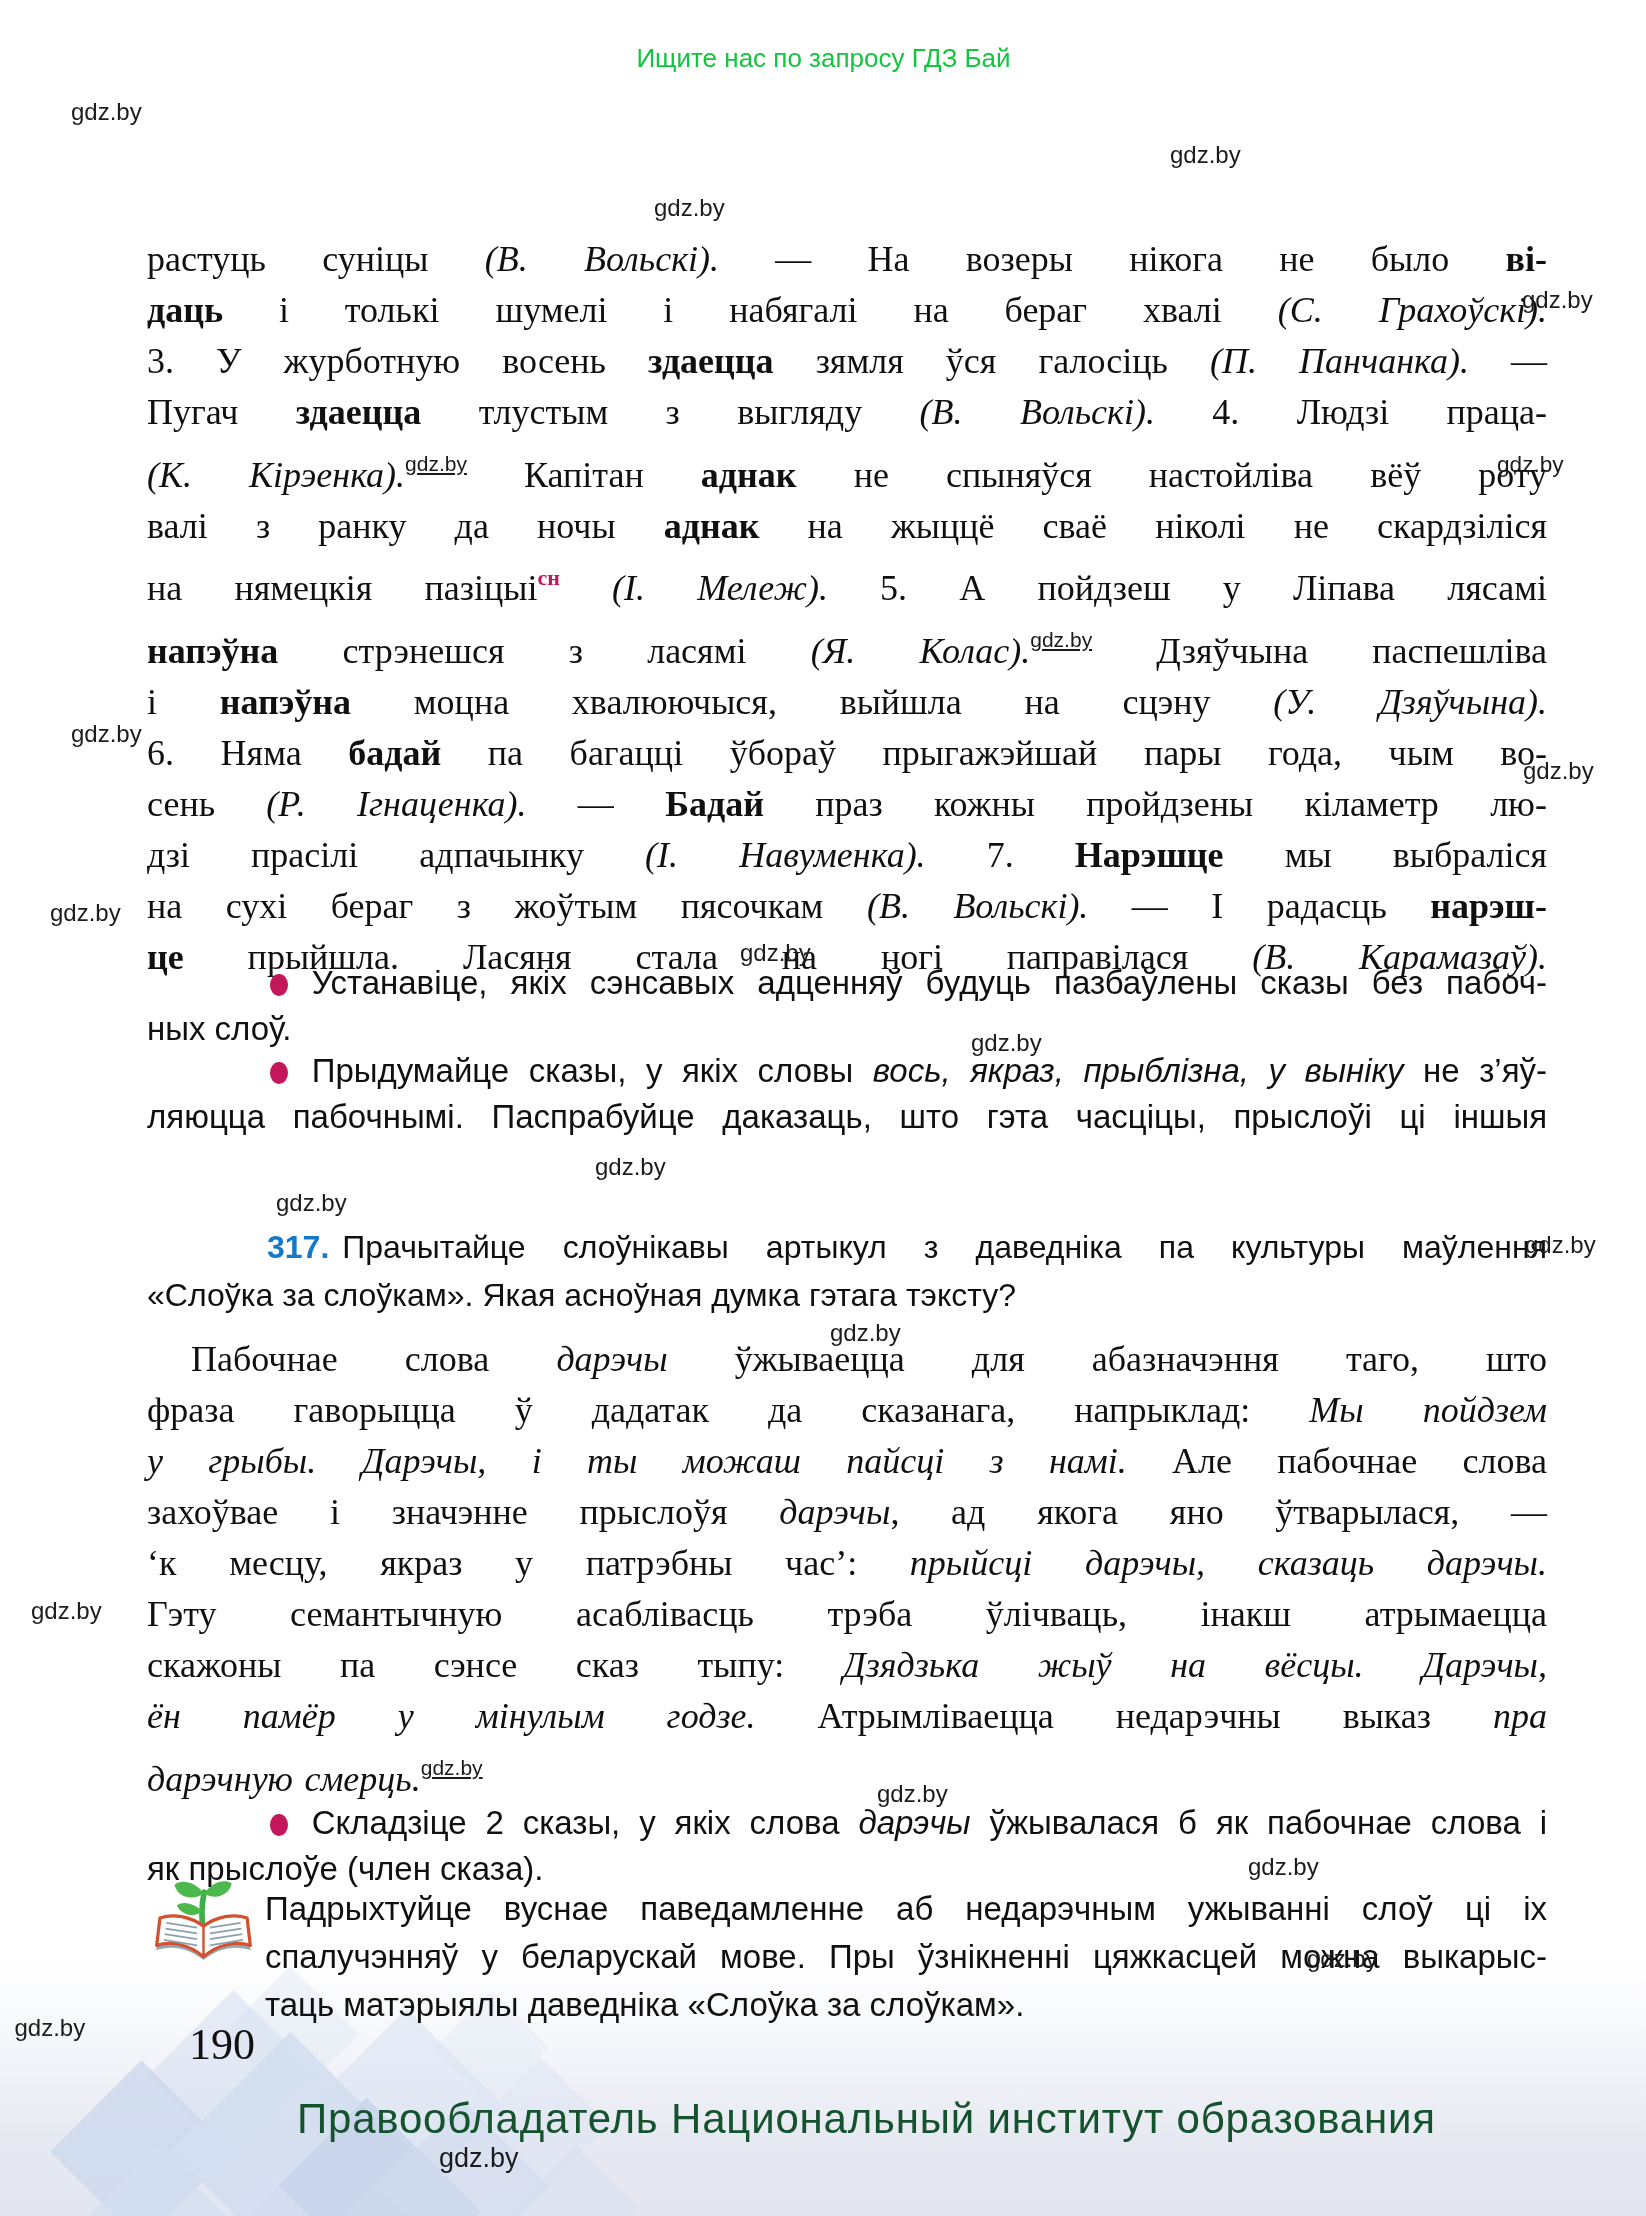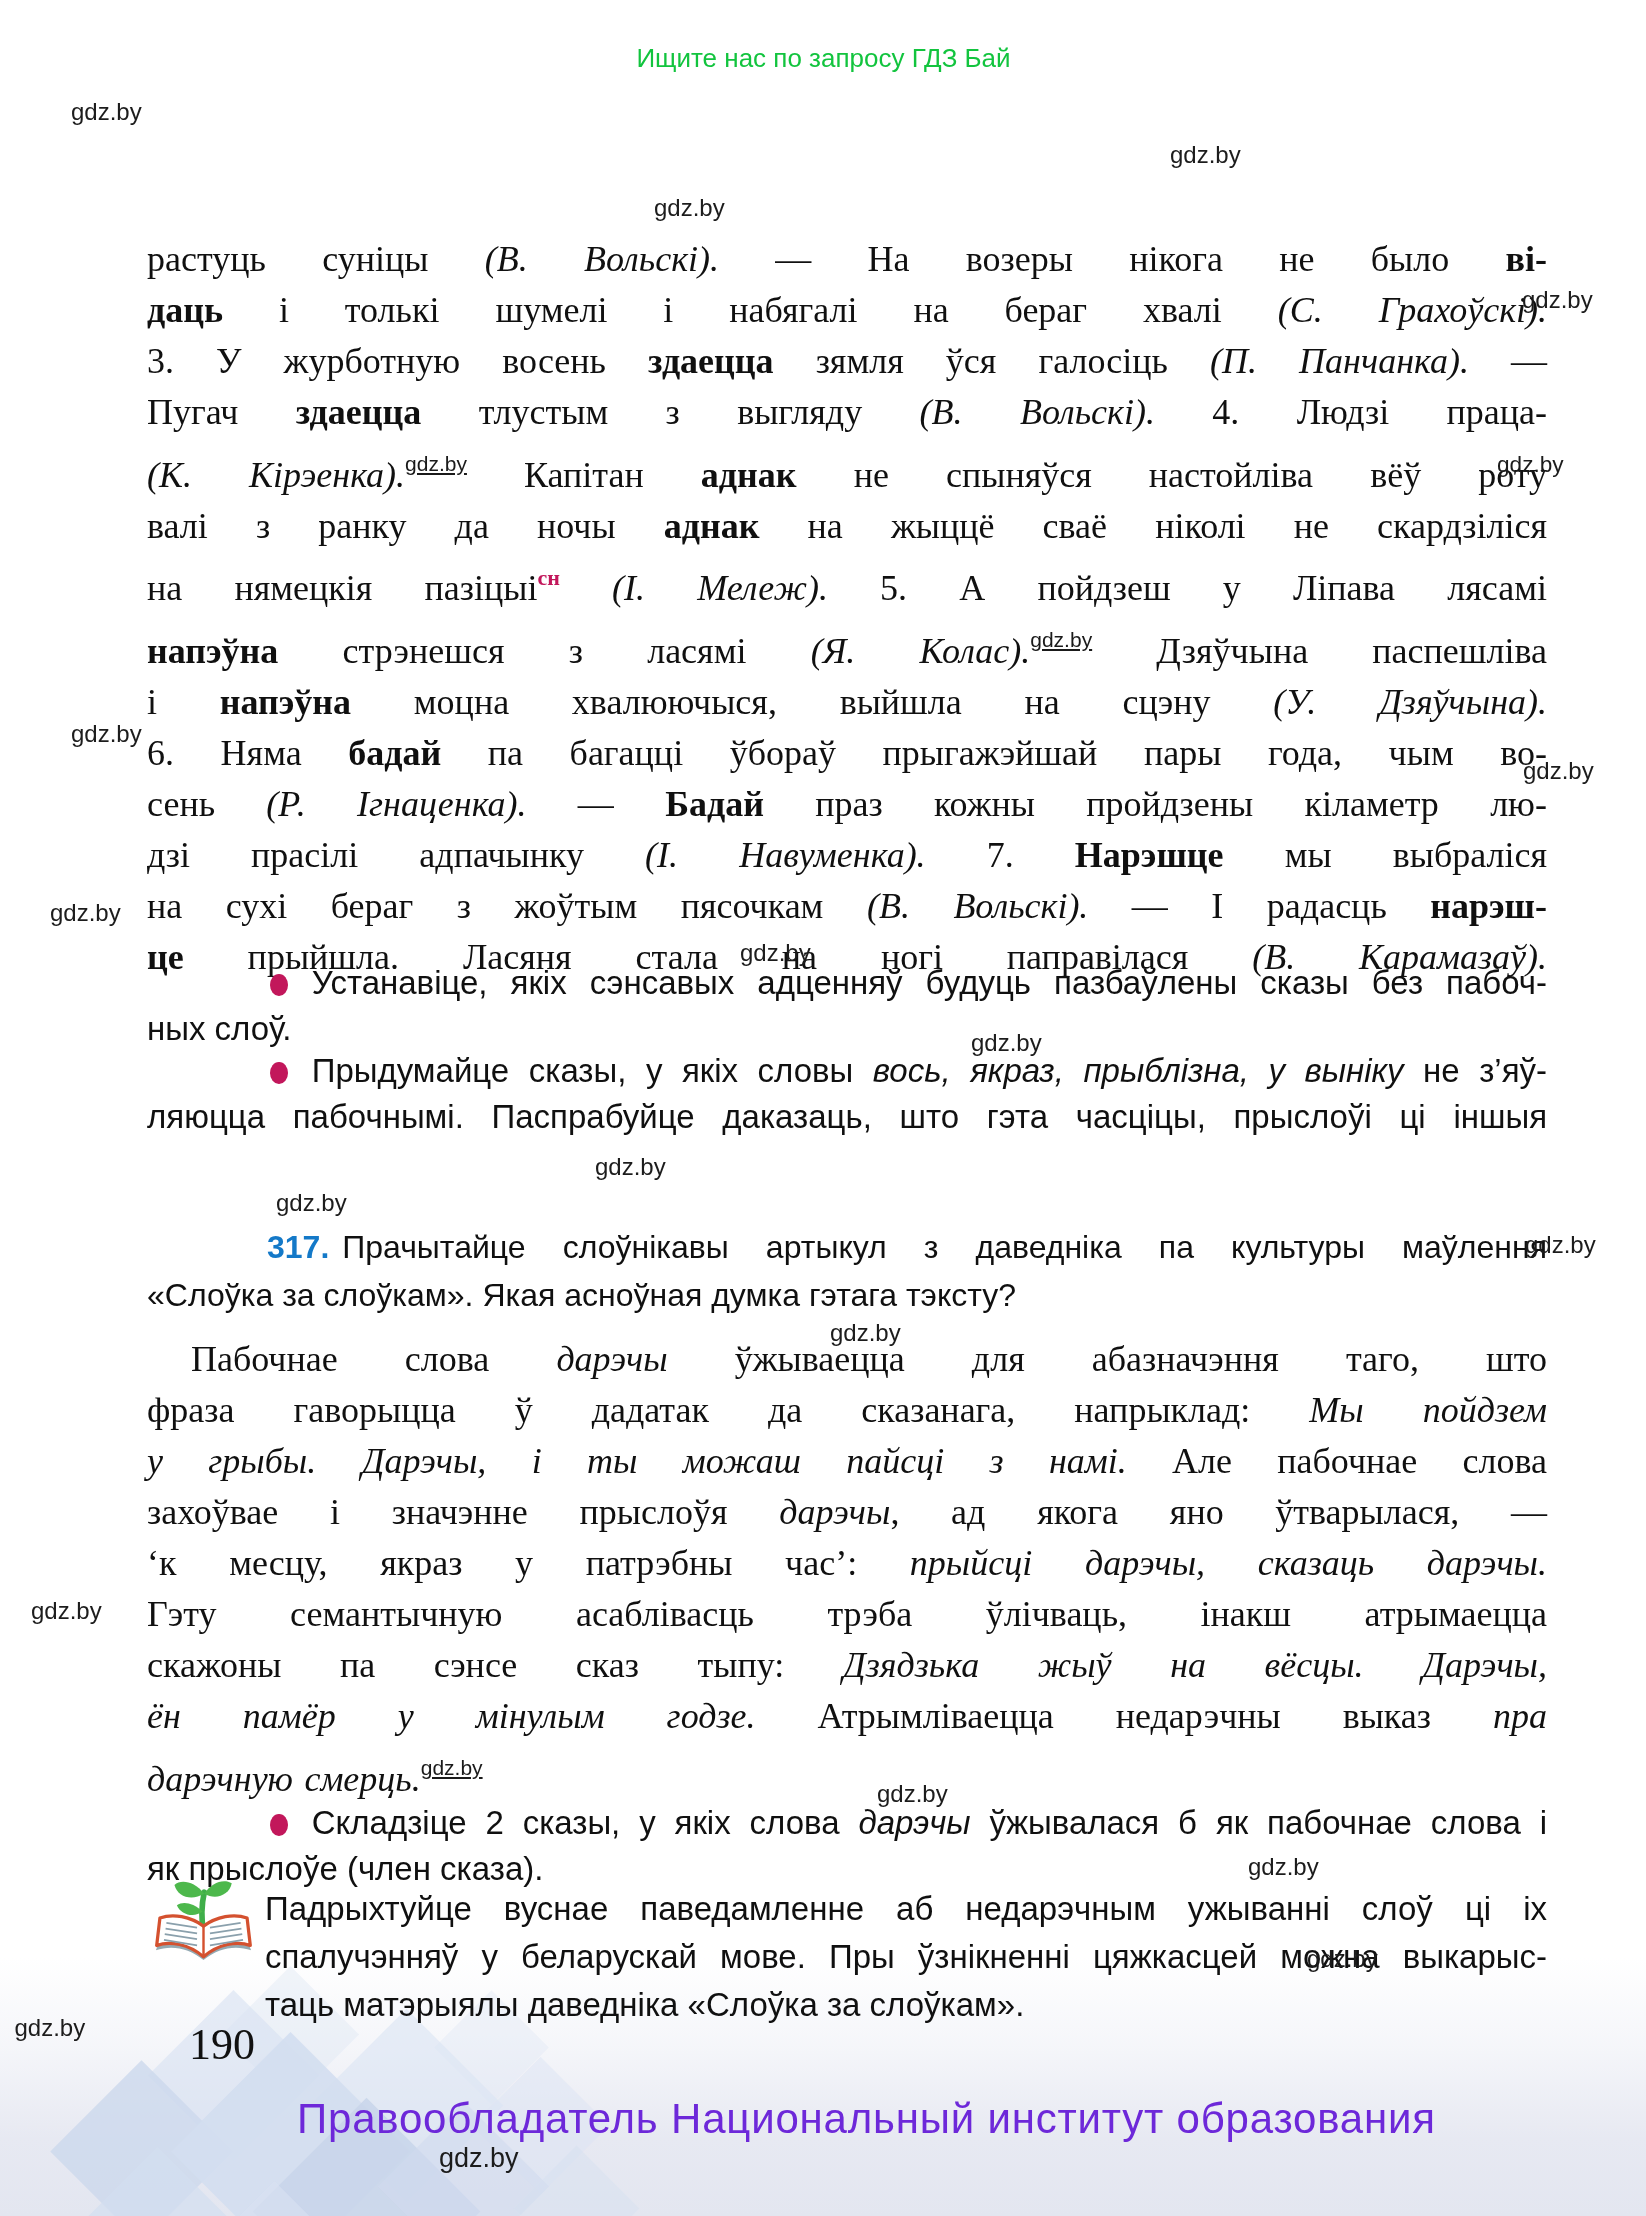--- a/index.html
+++ b/index.html
@@ -29,21 +29,21 @@
   .seg-i{font-style:italic;}
   .seg-num{color:#1479c8;font-weight:700;font-family:"Liberation Sans", sans-serif;}
   .seg-sup{color:#c2175b;font-weight:700;font-size:22px;vertical-align:14.5px;letter-spacing:0;}
   .seg-wm{font-family:"Liberation Sans", sans-serif;font-weight:400;font-style:normal;
           font-size:21px;vertical-align:16px;text-decoration:underline;color:#1a1a1a;word-spacing:0;}
   .sp{display:inline-block;height:0.8px;}
   .dot{display:inline-block;width:17.7px;height:22px;border-radius:50%;background:#c2175b;vertical-align:-2.4px;}
   
   .pagenum{position:absolute;left:189px;top:1979px;font-size:44px;color:#111;z-index:4;}
   .copyright{position:absolute;left:297px;top:2055px;font-family:"Liberation Sans", sans-serif;
-             font-size:42px;letter-spacing:0.8px;color:#6d28d9;white-space:nowrap;z-index:4;}
+             font-size:42px;letter-spacing:0.8px;color:#14532d;white-space:nowrap;z-index:4;}
   .footer{position:absolute;left:0;top:2179px;width:100%;text-align:center;
           font-family:"Liberation Sans", sans-serif;font-size:29px;color:#2746cb;
           word-spacing:4.8px;z-index:4;}
   .book-icon{position:absolute;left:147px;top:1836px;width:113px;height:97px;z-index:2;}
 </style>
 </head>
 <body>
 
 <div class="page">
 

